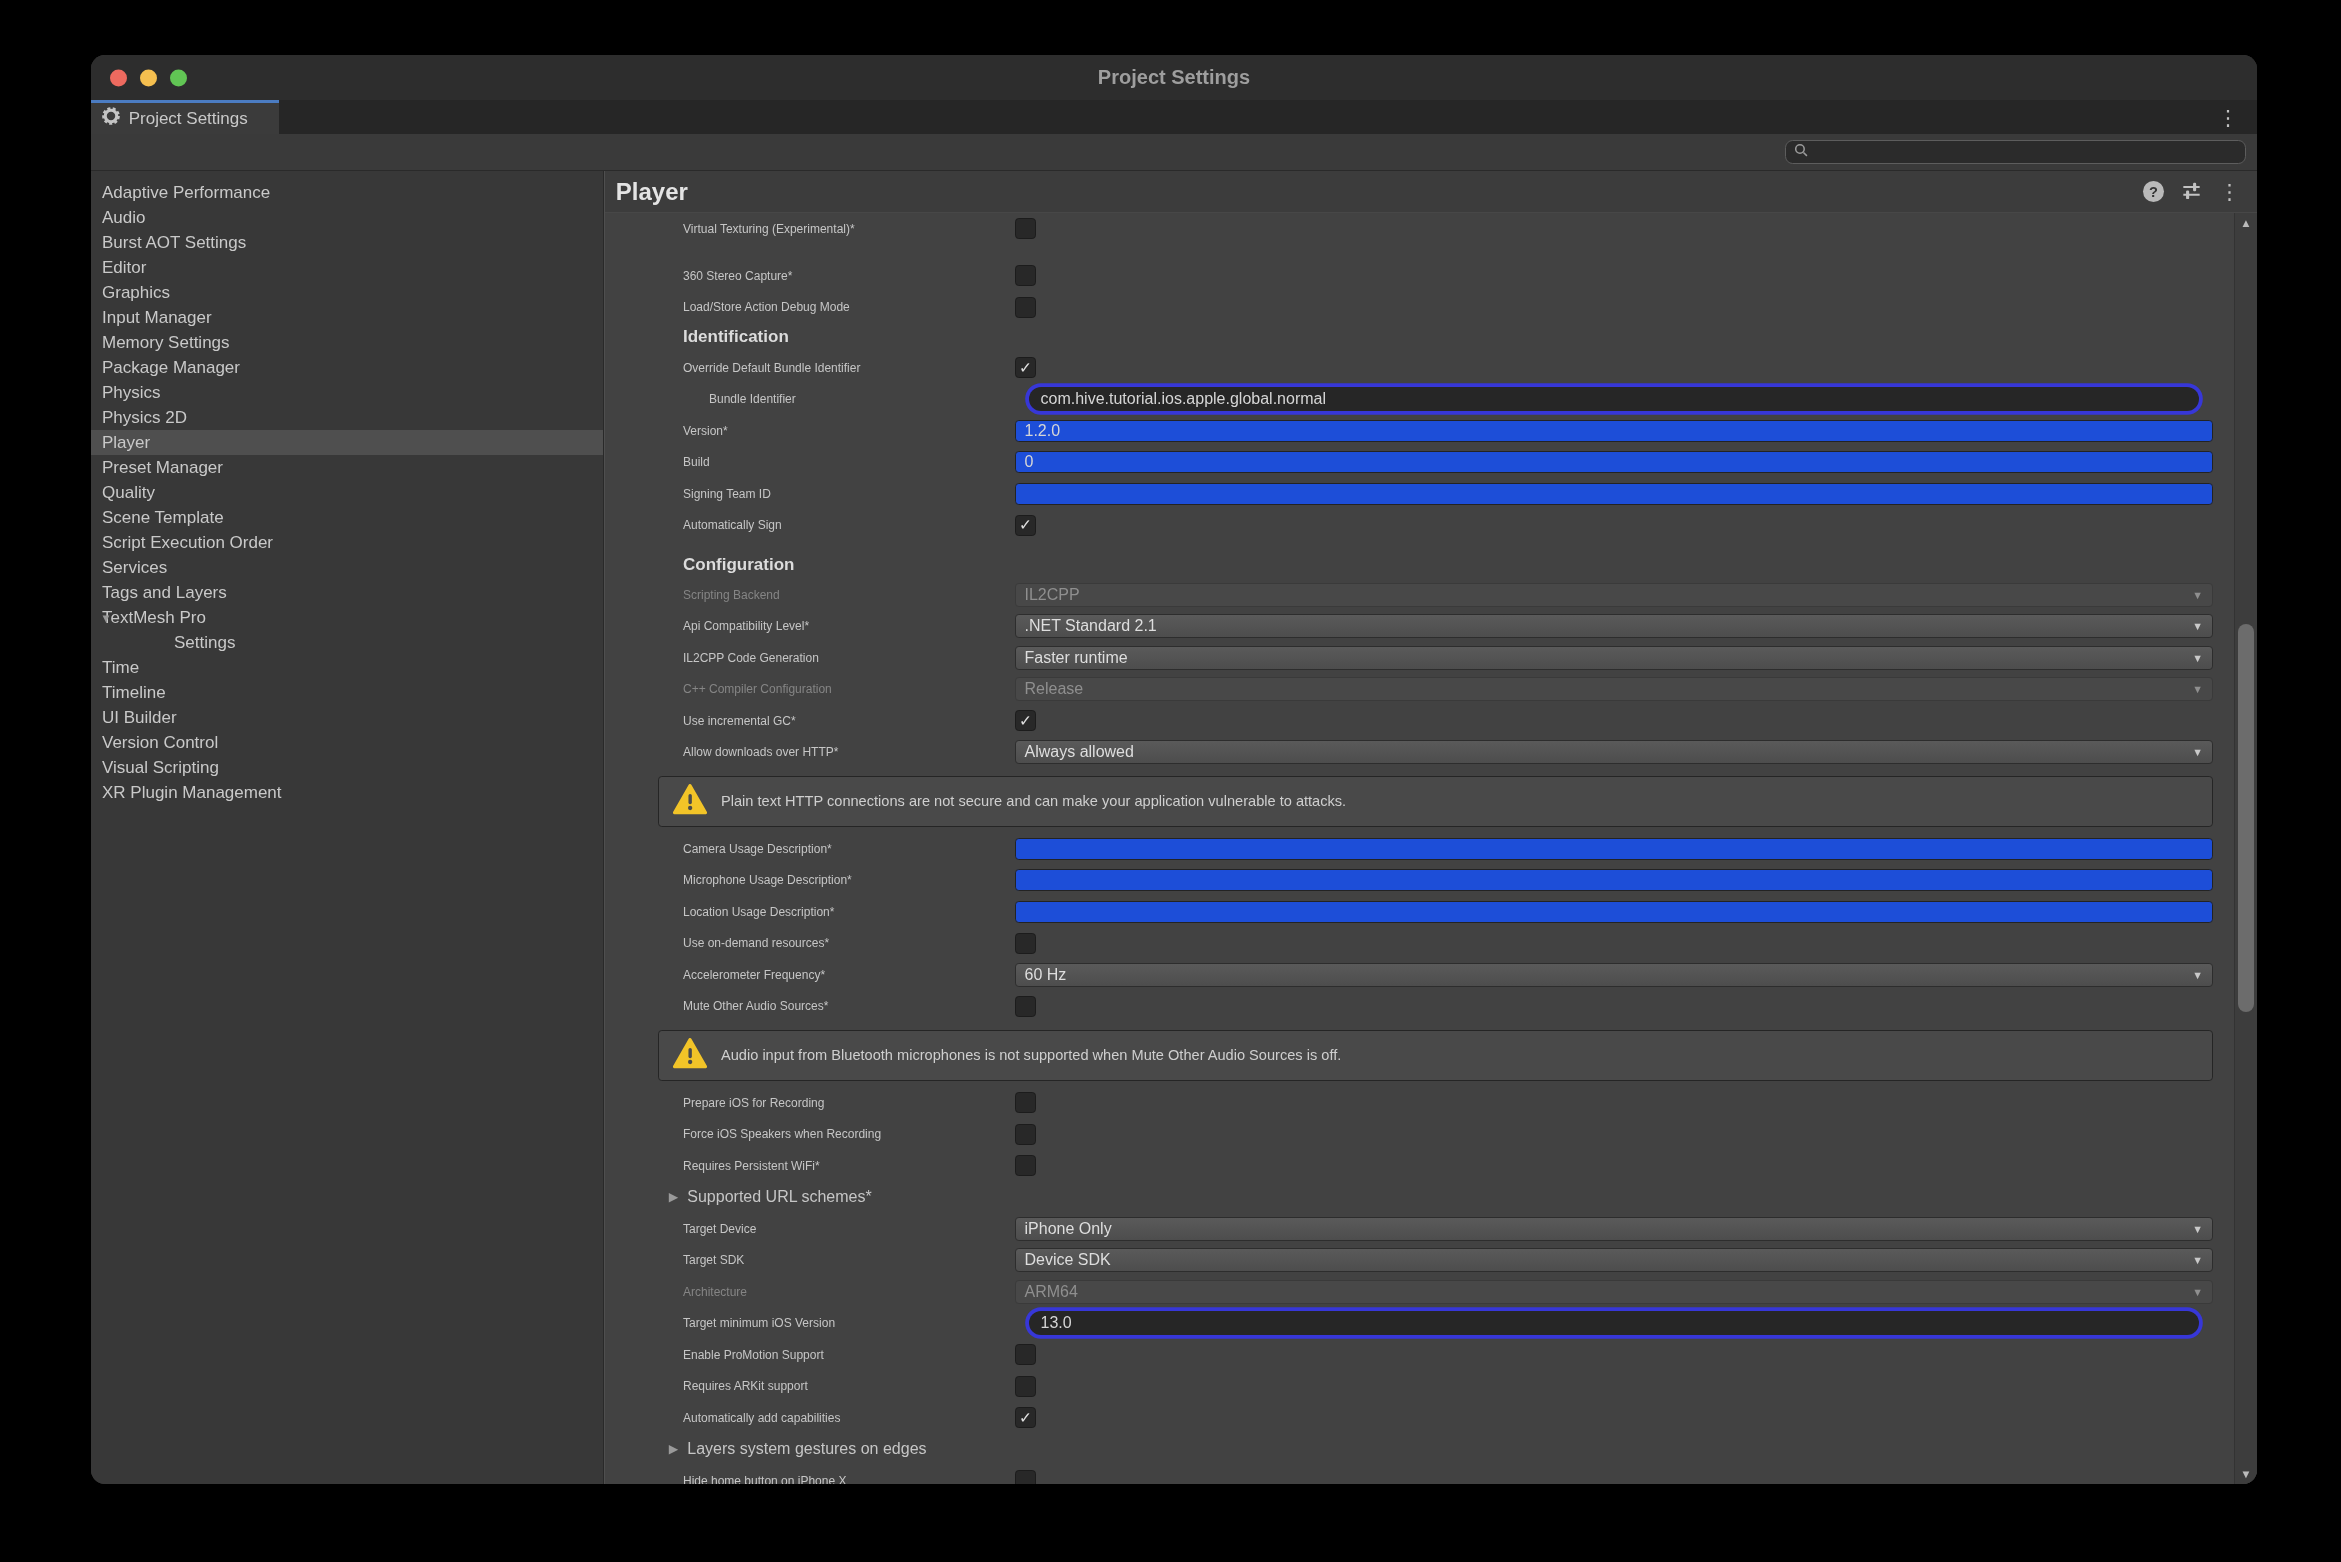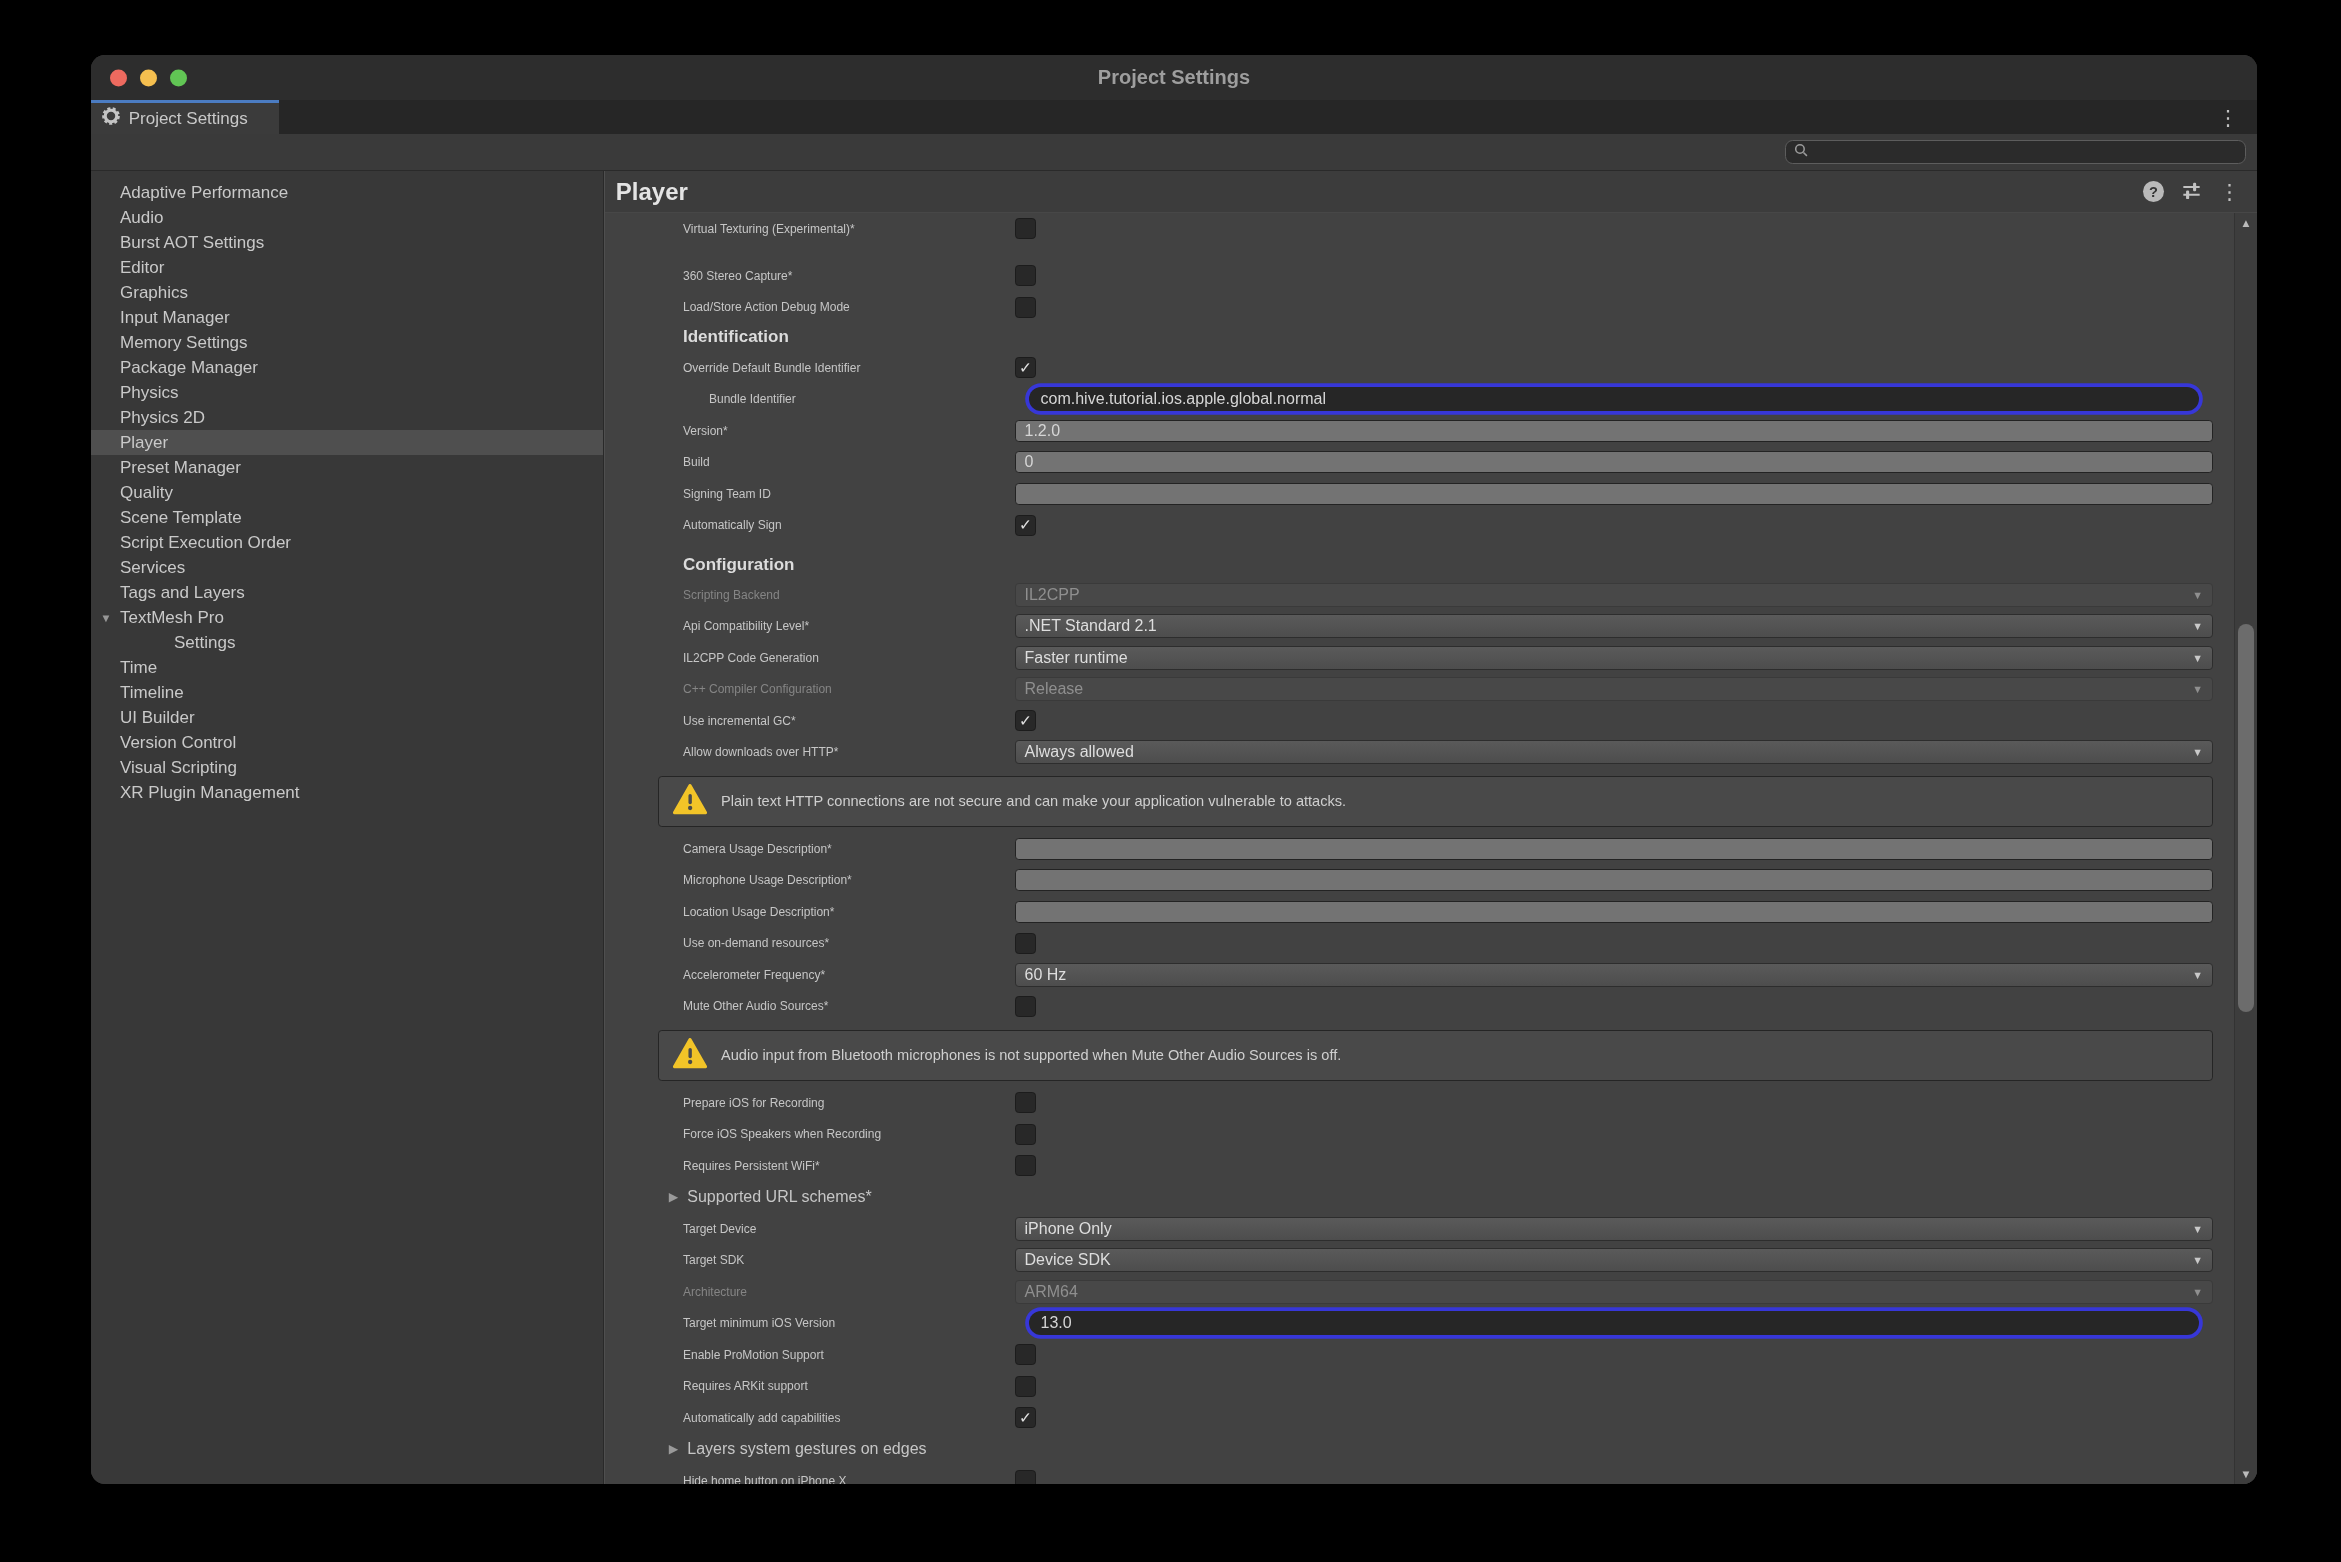--- a/index.html
+++ b/index.html
@@ -25,21 +25,21 @@
 
   
   .toolbar { height:37px; background:#3a3a3a; border-bottom:0.8px solid #2a2a2a; position:relative; flex:0 0 auto; }
   .search { position:absolute; right:11.5px; top:6.2px; width:461px; height:24px; background:#2b2b2b;
     border:1.5px solid #5d5d5d; border-radius:7.7px; display:flex; align-items:center; padding-left:7px; gap:6.2px; }
   .search input { flex:1; background:transparent; border:none; outline:none; color:#d6d6d6; font-size:15.4px; font-family:inherit; height:100%; }
 
   
   .content { flex:1; display:flex; min-height:0; }
   .sidebar { width:513px; background:#383838; border-right:0.8px solid #292929; padding-top:9.2px; flex:0 0 auto; }
-  .side-item { height:25px; display:flex; align-items:center; padding-left:29px; font-size:17px; color:#c9c9c9; position:relative; white-space:nowrap; }
+  .side-item { height:25px; display:flex; align-items:center; padding-left:11px; font-size:17px; color:#c9c9c9; position:relative; white-space:nowrap; }
   .side-item.selected { background:#4f4f4f; }
   .side-item.indent { padding-left:83px; }
   .side-item .fold { position:absolute; left:9.2px; font-size:11.5px; color:#979797; }
 
   .main { flex:1; display:flex; flex-direction:column; min-width:0; background:#424242; border-left:0.8px solid #4f4f4f; }
   .main-header { height:42px; display:flex; align-items:center; padding:0 17px 0 10.8px; background:#3c3c3c; border-bottom:0.8px solid #474747; flex:0 0 auto; }
   .main-title { font-size:24px; font-weight:bold; color:#e4e4e4; }
   .header-icons { margin-left:auto; display:flex; align-items:center; gap:17px; }
   .help { width:21px; height:21px; border-radius:50%; background:#b9b9b9; color:#333; font-weight:bold; font-size:14.6px;
     display:flex; align-items:center; justify-content:center; }
@@ -50,21 +50,21 @@
   
   .row { display:flex; align-items:center; height:31.5px; }
   .row-label { width:357px; padding-left:25px; flex:0 0 auto; font-size:12px; color:#c6c6c6; white-space:nowrap; overflow:hidden; }
   .row-label.indent2 { padding-left:51px; }
   .row.disabled .row-label { color:#858585; }
   .control { flex:1; display:flex; align-items:center; min-width:0; }
 
   .checkbox { width:21px; height:21px; background:#282828; border:0.8px solid #1c1c1c; border-radius:3.8px;
     display:flex; align-items:center; justify-content:center; color:#dedede; font-size:15.4px; }
 
-  .textfield { flex:1; height:22px; background:#737373; border:0.8px solid #232323; border-radius:3.8px;
+  .textfield { flex:1; height:22px; background:#1d4ed8; border:0.8px solid #232323; border-radius:3.8px;
     color:#d6d6d6; font-size:16px; padding:0 8.5px; display:flex; align-items:center; white-space:nowrap; overflow:hidden; }
   .textfield.focused { height:24px; border:none; border-radius:13px; background:#262626; padding:0 11.5px;
     box-shadow:0 0 0 3.8px #3737d8; margin:0 14px; }
 
   .dropdown { flex:1; height:24px; background:linear-gradient(#5a5a5a,#4d4d4d); border:0.8px solid #2d2d2d; border-radius:3.8px;
     color:#dedede; font-size:16px; padding:0 29px 0 8.5px; display:flex; align-items:center; position:relative; white-space:nowrap; overflow:hidden; }
   .dropdown .arrow { position:absolute; right:8.5px; font-size:10.8px; color:#c9c9c9; }
   .row.disabled .dropdown { background:#484848; color:#8f8f8f; border-color:#3a3a3a; }
   .row.disabled .dropdown .arrow { color:#8f8f8f; }
 

